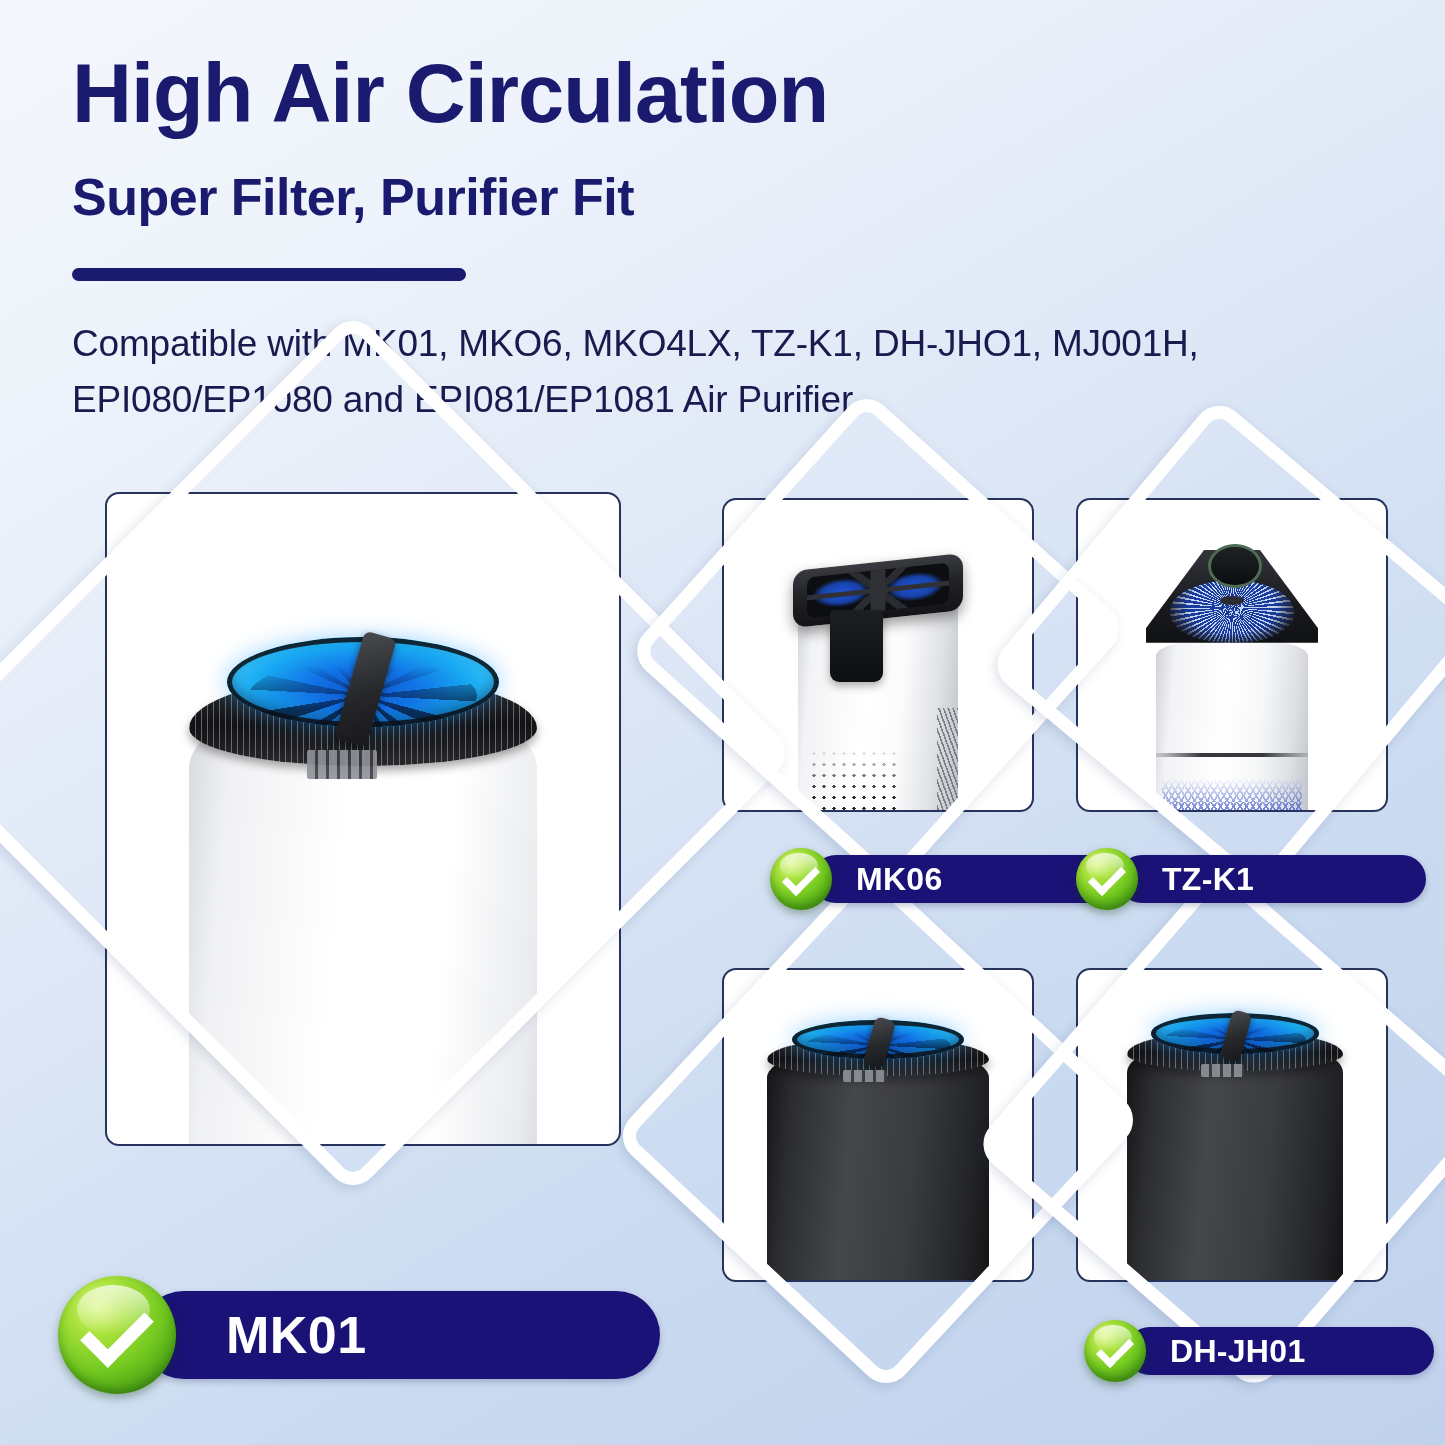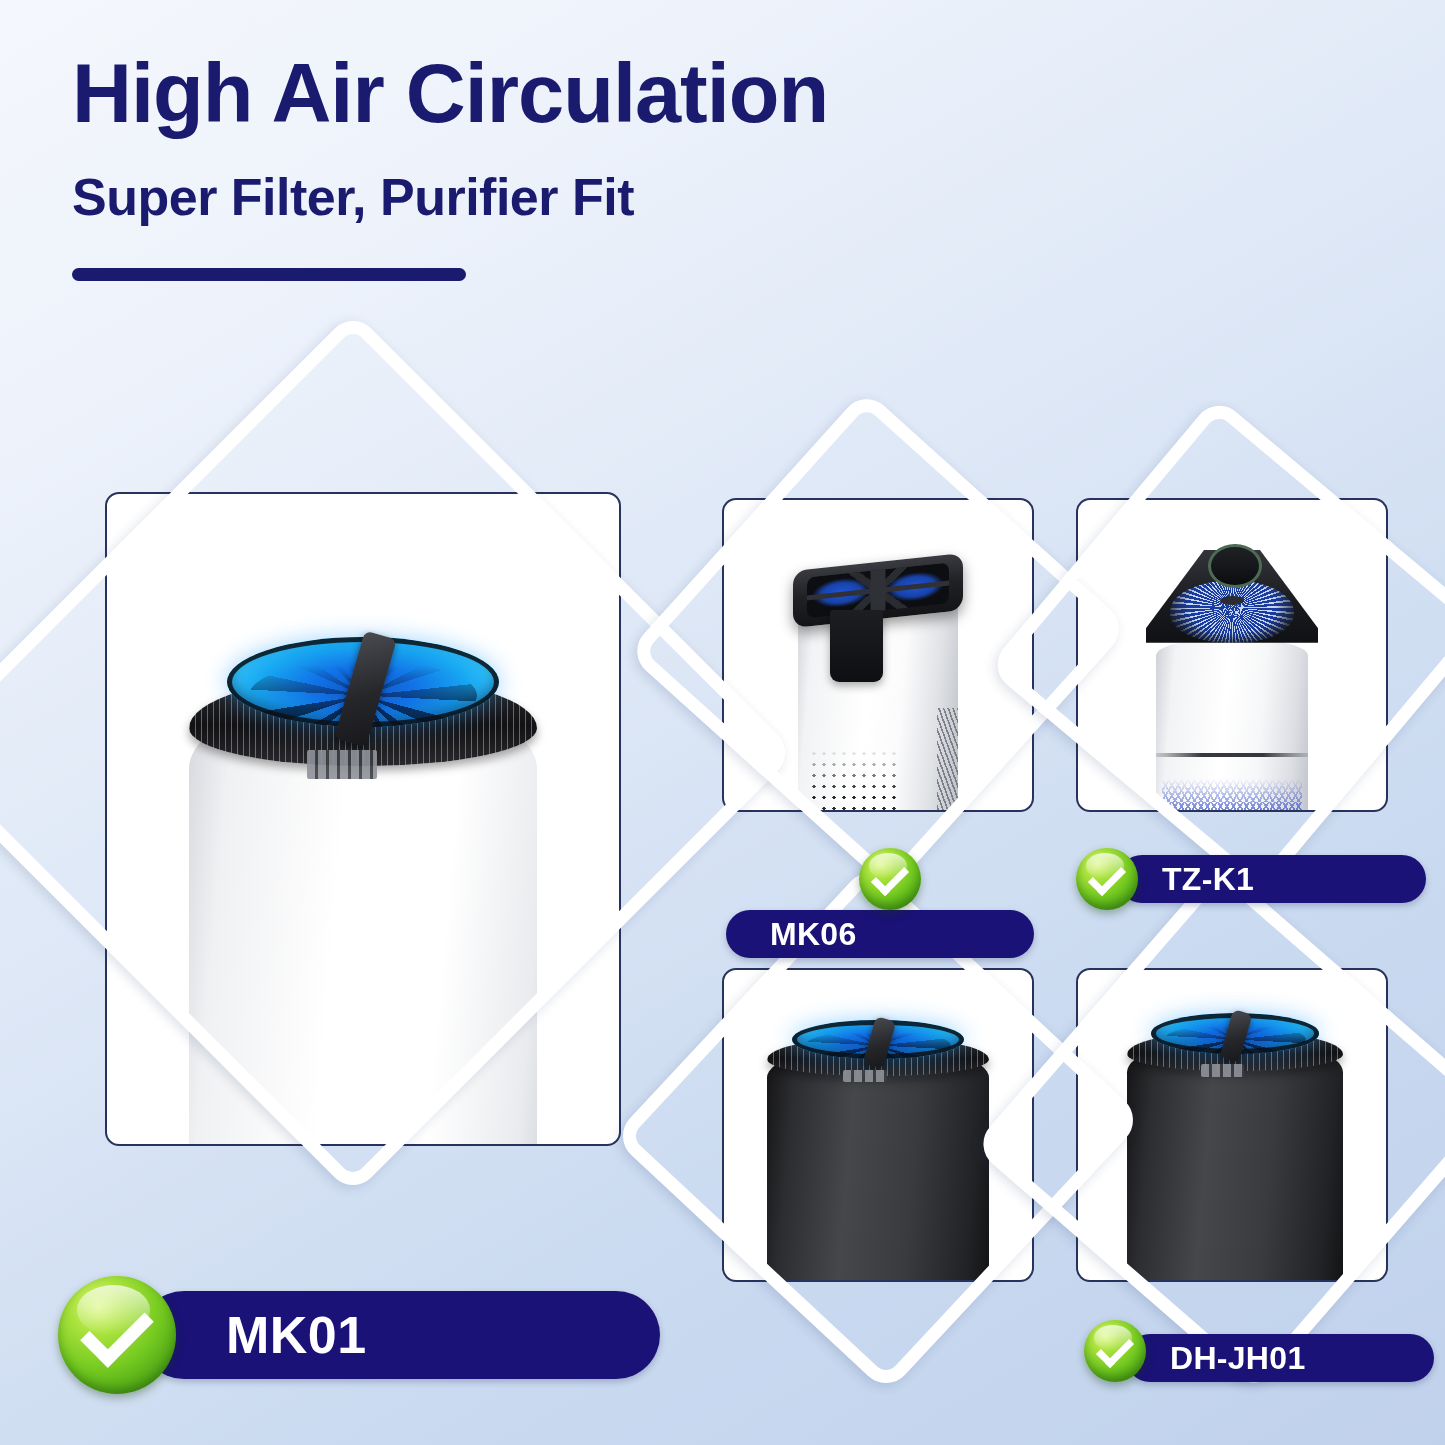--- a/index.html
+++ b/index.html
@@ -254,33 +254,37 @@
     font-size:52px;font-weight:bold;letter-spacing:.5px;min-width:380px;
   }
 
   
   .badge.sm .check{width:62px;height:62px;}
   .badge.sm .check .tick{width:27px;height:13px;border-left-width:7px;border-bottom-width:7px;}
   .badge.sm .pill{
     height:48px;border-radius:24px;margin-left:-20px;padding:0 28px 0 44px;
     font-size:32px;font-weight:bold;letter-spacing:.3px;min-width:236px;
   }
-  .badge.b-mk06  {left:746px; top:848px;flex-direction:column;}
+  .badge.b-mk06  {left:770px; top:848px;}
   .badge.b-tzk1  {left:1076px;top:848px;}
   .badge.b-mj001h{left:730px; top:1320px;}
-  .badge.b-dhjh01{left:1084px;top:1320px;align-items:flex-end;}
+  .badge.b-dhjh01{left:1084px;top:1320px;}
 </style>
 </head>
 <body>
 
 <div id="poster">
 
   <div class="headline">High Air Circulation</div>
   <div class="subhead">Super Filter, Purifier Fit</div>
   <div class="divider"></div>
+  <div class="compat">
+    <span>Compatible with MK01, MKO6, MKO4LX, TZ-K1, DH-JHO1, MJ001H,</span>
+    <span>EPI080/EP1080 and EPI081/EP1081 Air Purifier</span>
+  </div>
 
   <div class="card big">
     <div class="photo">
       <div class="cyl white" style="left:16%;top:22%;width:68%;height:132%;">
         <div class="body">
           
         </div>
         <div class="grille"></div>
         <div class="bowl"></div>
         <div class="handle"></div>

